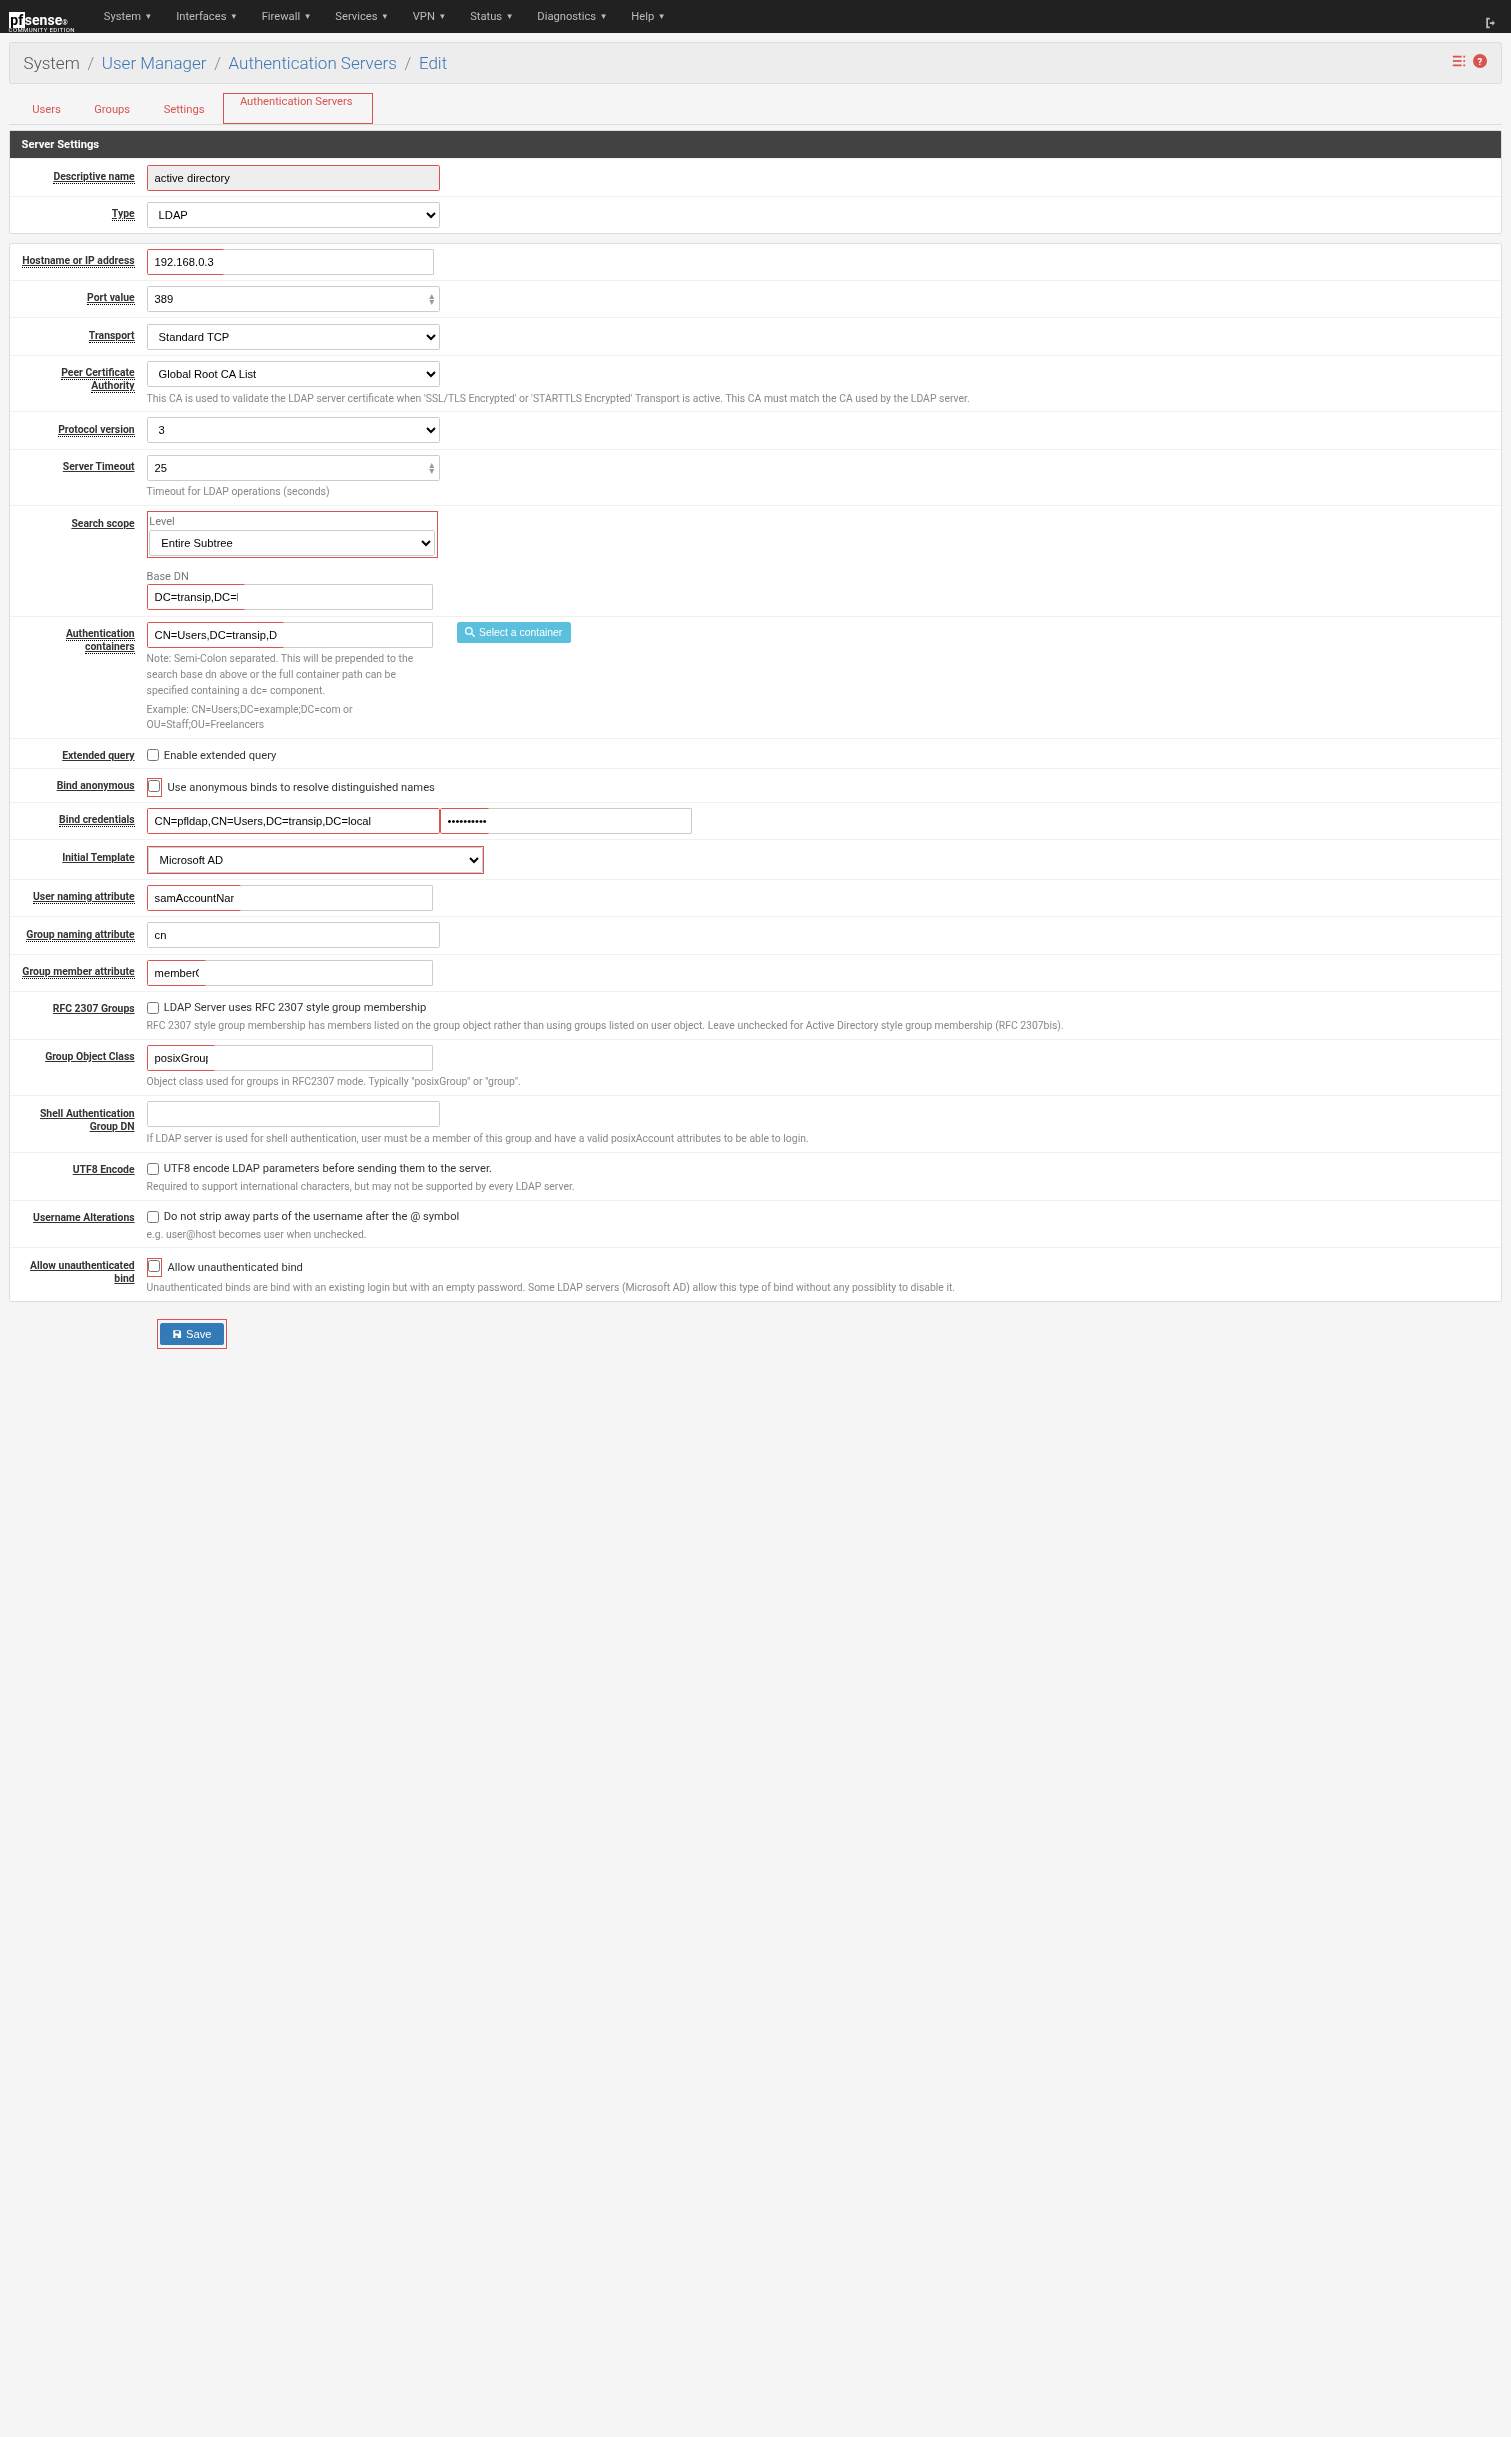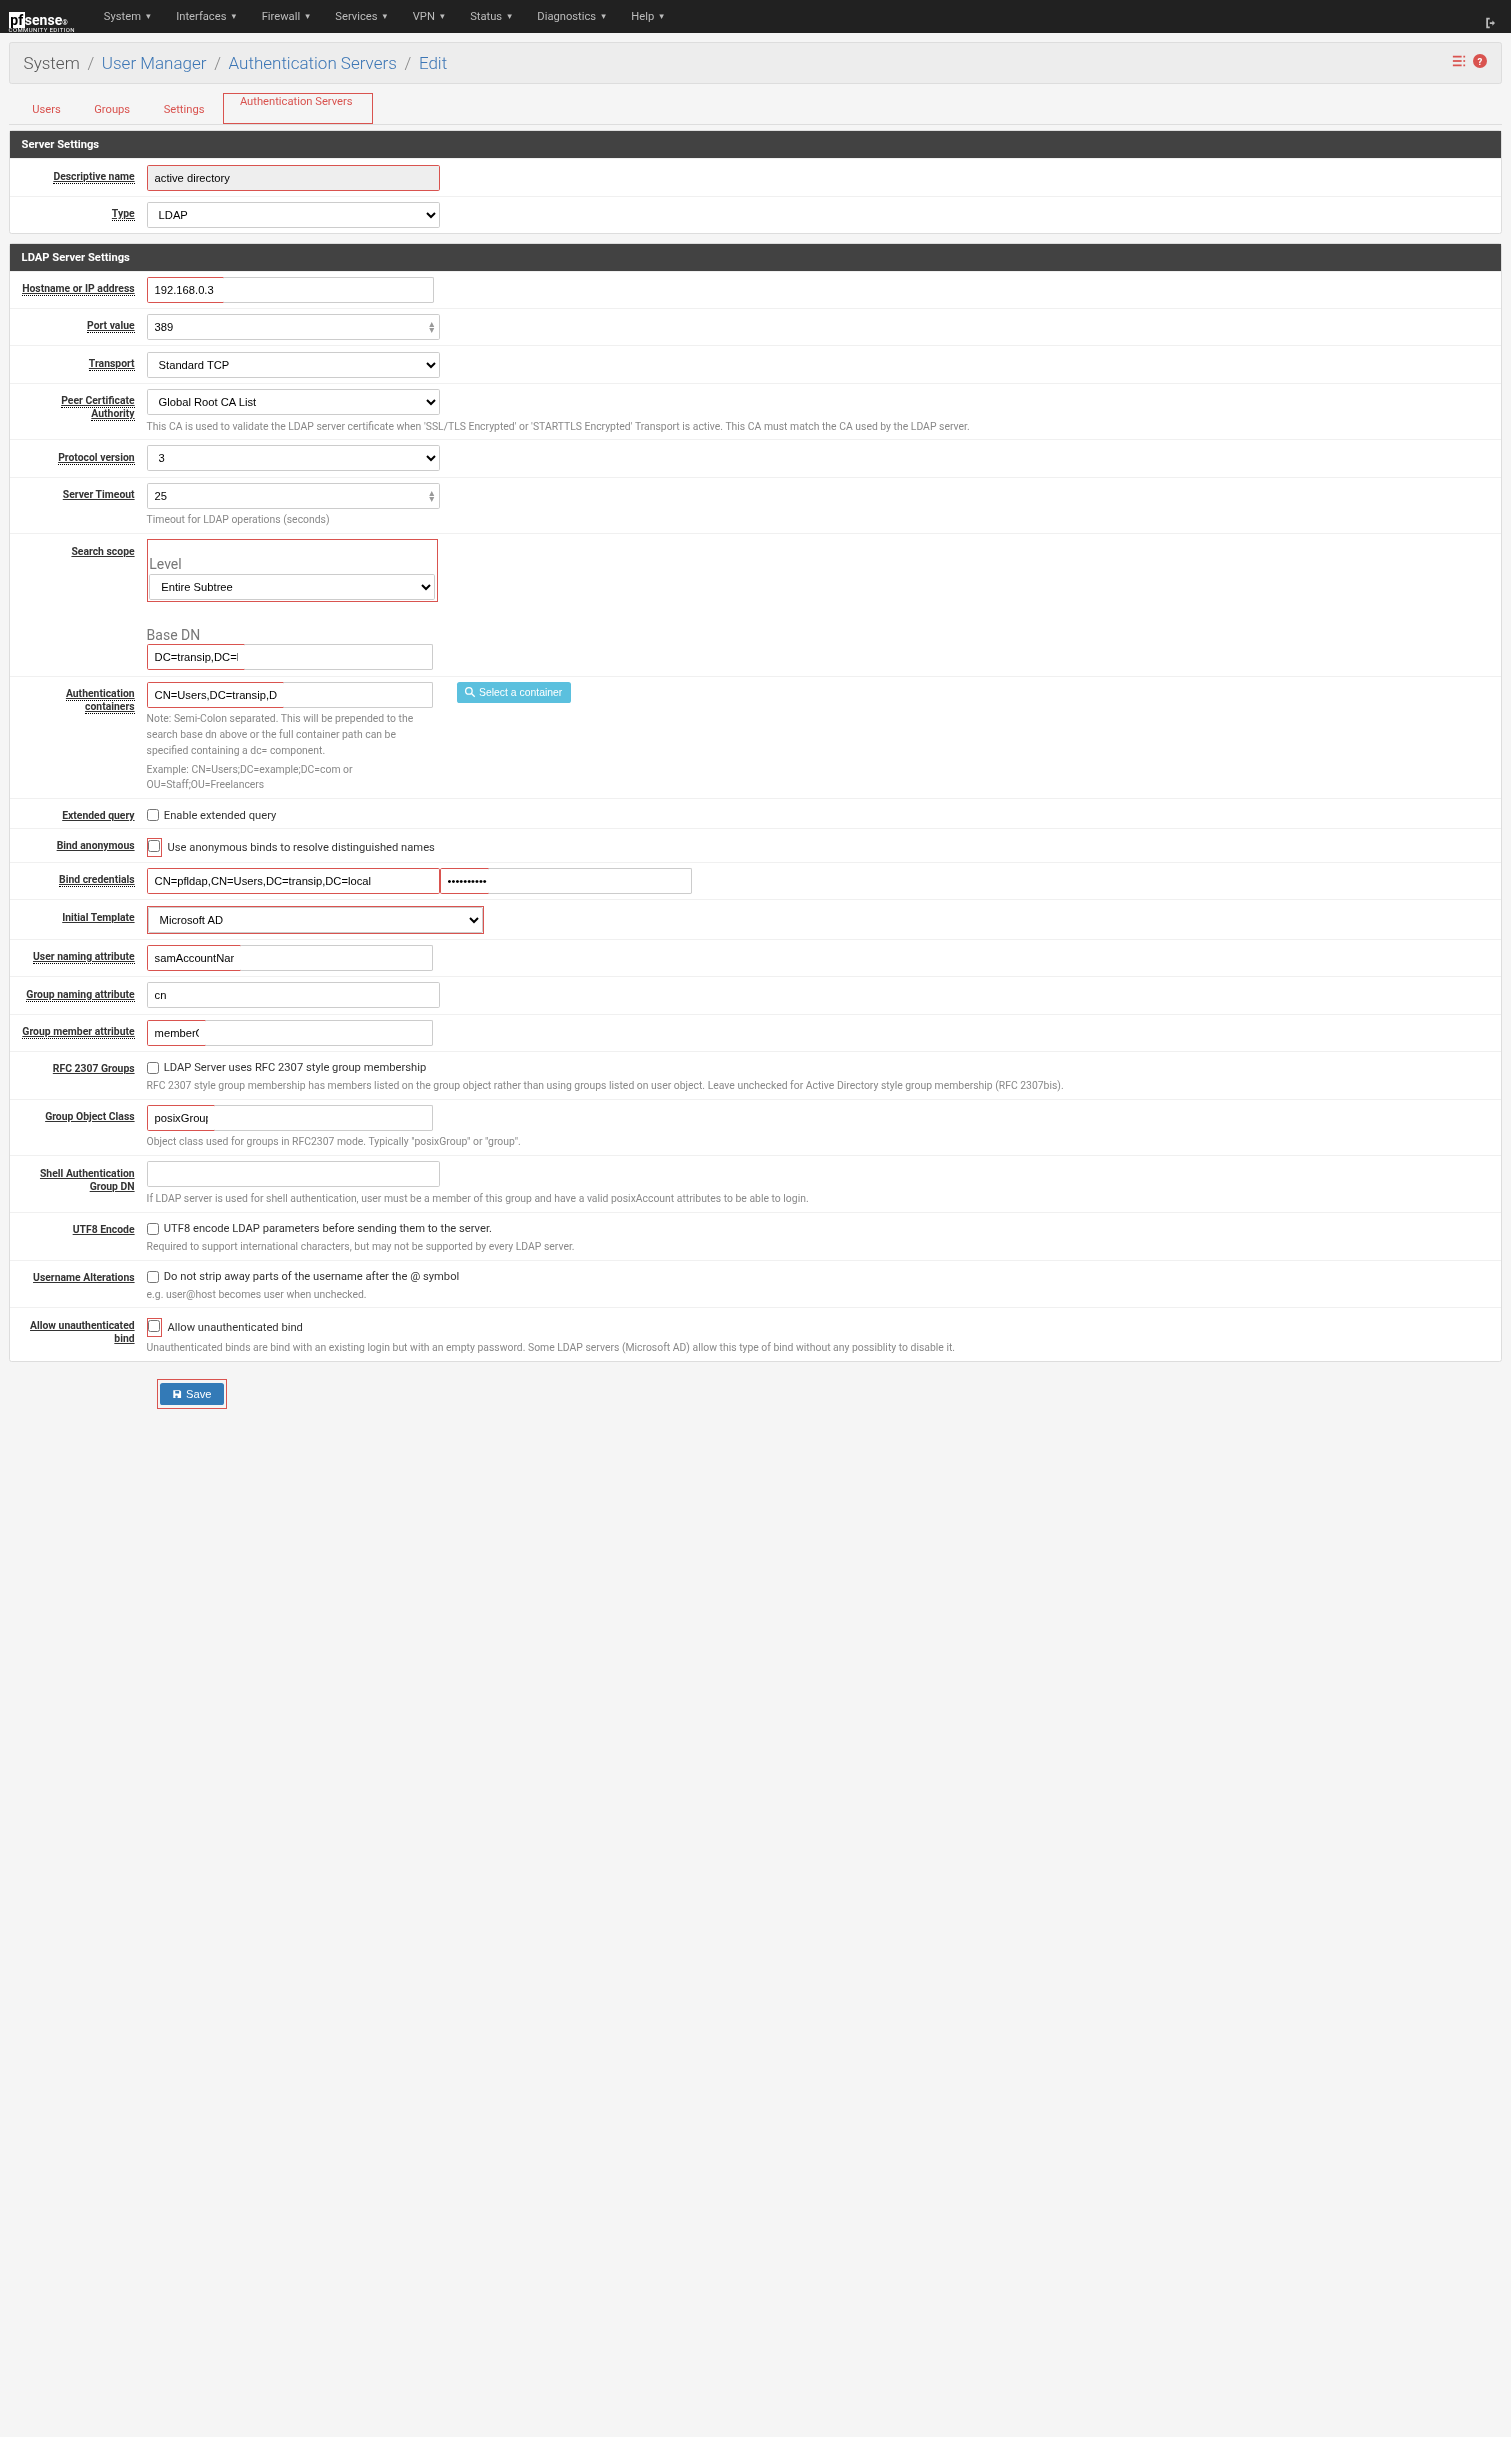--- a/index.html
+++ b/index.html
@@ -26,21 +26,21 @@
 .form-row { display: flex; padding: 5.2px 12px; align-items: flex-start; border-top: 0.9px solid #f0f0f0; }
 .form-row:first-of-type { border-top: none; }
 .form-label { width: 125px; text-align: right; padding-right: 12px; padding-top: 5.2px; font-size: 10.4px; text-decoration: underline; }
 .form-label.bold span { font-weight: bold; border-bottom: 0.9px dotted #000; cursor: help; }
 .form-label.normal { font-weight: bold; }
 .form-content { flex: 1; }
 .form-content input[type=text], .form-content input[type=password], .form-content input[type=number], .form-content select { height: 26px; border: 0.9px solid #ccc; border-radius: 1.7px; padding: 0 7px; font-size: 11.2px; background: #fff; }
 .form-content input[readonly] { background: #eee; }
 .w340 { width: 293px; }
 .help { color: #888; font-size: 10.4px; margin-top: 3.5px; line-height: 1.5; }
-.sublabel { color: #777; font-size: 14px; margin-bottom: 1.7px; margin-top: 14px; }
+.sublabel { color: #777; font-size: 11px; margin-bottom: 1.7px; margin-top: 1px; }
 .cb-row { display: flex; align-items: center; gap: 5.2px; padding-top: 4.3px; }
 .cb-row input[type=checkbox] { width: 12px; height: 12px; }
 .highlight { border: 1.7px solid #d9534f !important; outline: none; }
 .highlight-box { border: 1.7px solid #d9534f; display: inline-block; padding: 0.9px; }
 .two-col { display: flex; gap: 17px; }
 .two-col .col { flex: 0 0 293px; }
 .btn-cyan { background: #5bc0de; color: #fff; border: none; padding: 5.2px 8.6px; border-radius: 2.6px; font-size: 10.4px; display: inline-flex; align-items: center; gap: 3.5px; }
 .btn-blue { background: #337ab7; color: #fff; border: none; padding: 5.2px 12px; border-radius: 2.6px; font-size: 11.2px; display: inline-flex; align-items: center; gap: 3.5px; }
 .actions { padding: 8.6px 0 17px 148px; }
 .num-spinner { position: relative; display: inline-block; }
@@ -140,21 +140,20 @@
   </div>
   <div class="form-row">
     <div class="form-label bold"><span>Type</span></div>
     <div class="form-content">
       <select class="w340"><option>LDAP</option></select>
     </div>
   </div>
 </div>
 
 <div class="panel">
-  <div class="panel-header">LDAP Server Settings</div>
 
   <div class="form-row">
     <div class="form-label bold"><span>Hostname or IP address</span></div>
     <div class="form-content">
       <input type="text" class="w340 highlight" style="width: 78px;" value="192.168.0.3">
       <input type="text" style="width: 211px; border-left: none; margin-left: -4.3px;">
     </div>
   </div>
 
   <div class="form-row">

